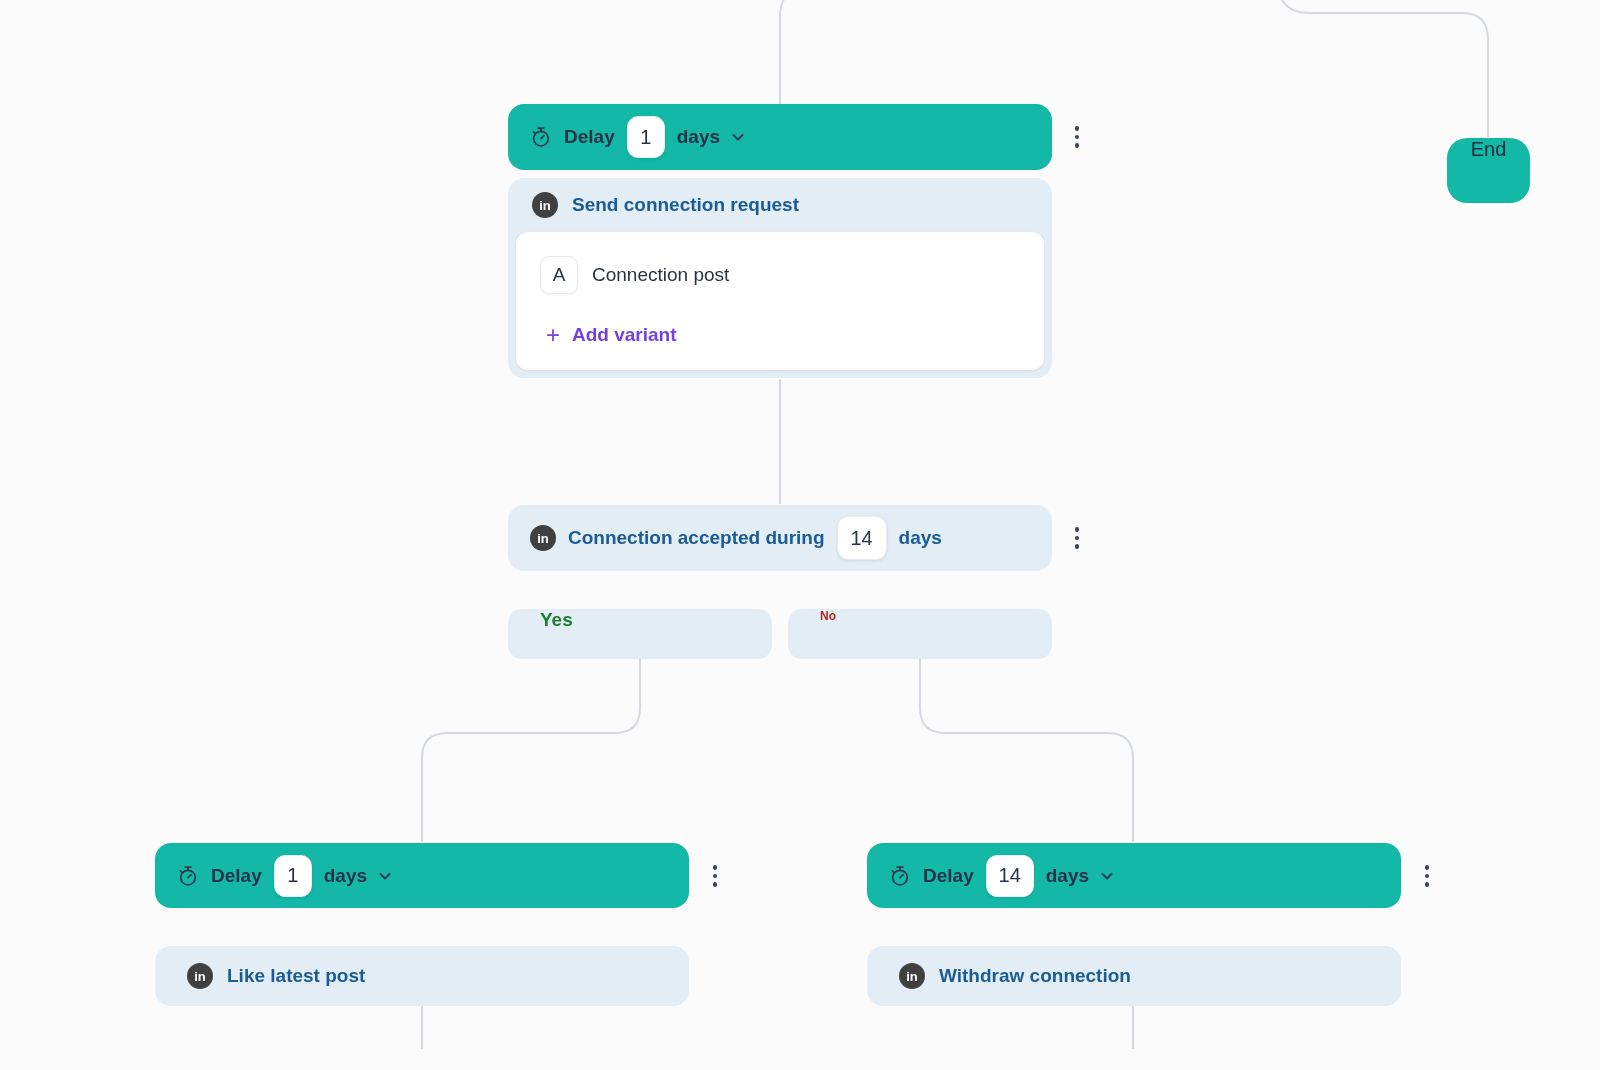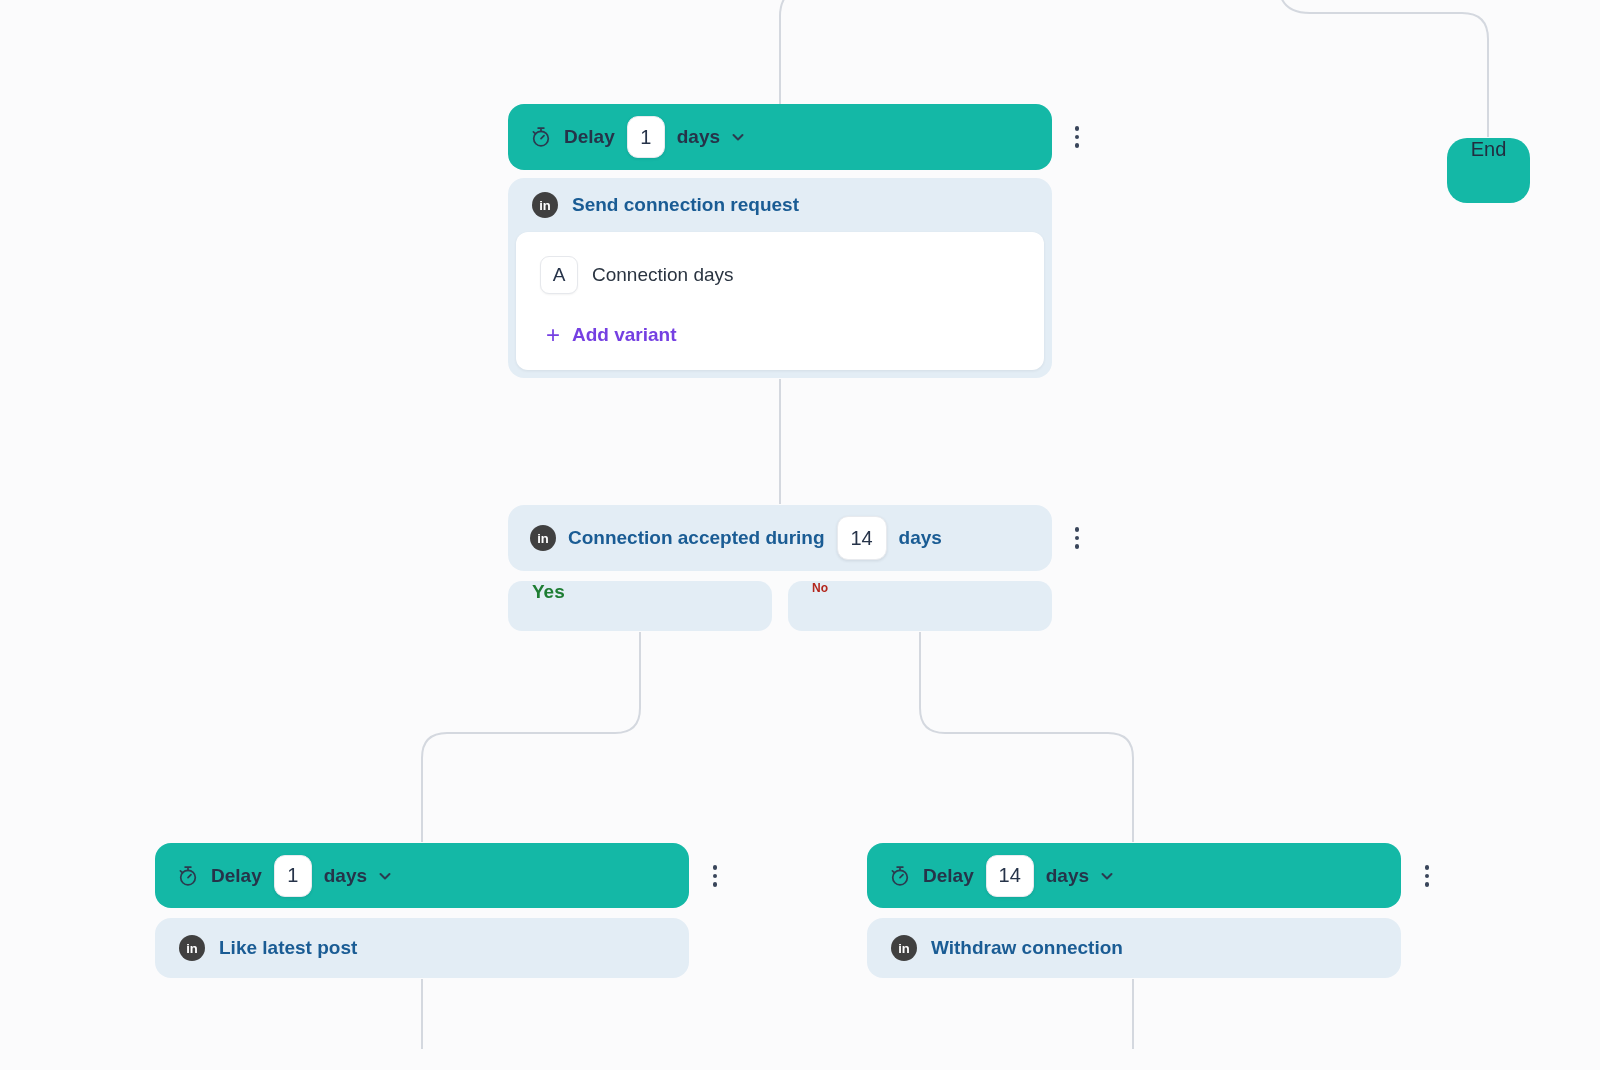--- a/index.html
+++ b/index.html
@@ -11,21 +11,21 @@
   }
   .connectors{position:absolute;left:0;top:0;width:1600px;height:1070px;}
   .connectors path{fill:none;stroke:#d4d8df;stroke-width:2;}
 
   .node{position:absolute;box-sizing:border-box;display:flex;}
   .gray{background:#14b8a6;border-radius:16px;}
   .blue{background:#e3edf5;border-radius:16px;}
 
   .row{display:flex;align-items:center;}
   .pl22{padding-left:22px;}
-  .pl24{padding-left:24px;}
+  .pl24{padding-left:32px;margin-top:28px;}
 
   .lbl-navy{color:#263349;font-size:19px;font-weight:700;}
   .lbl-blue{color:#1a5c94;font-size:19px;font-weight:700;}
   .lbl-end{color:#222e40;font-size:20px;font-weight:500;}
 
   .num-input{
     box-sizing:border-box;height:42px;border:1px solid #e8eaee;border-radius:11px;
     background:#ffffff;box-shadow:0 1px 3px rgba(20,30,50,.10);
     text-align:center;font-size:20px;font-weight:500;color:#263349;
     font-family:"Liberation Sans", sans-serif;outline:none;padding:0;
@@ -109,21 +109,21 @@
 </button>
 
 <div class="group-card">
   <div class="group-header">
     <span class="li-badge">in</span>
     <span class="lbl-blue">Send connection request</span>
   </div>
   <div class="inner-card">
     <div class="variant-row">
       <span class="a-badge">A</span>
-      <span class="variant-name">Connection days</span>
+      <span class="variant-name">Connection post</span>
     </div>
     <div class="add-variant">
       <span class="plus">+</span>
       <span class="txt">Add variant</span>
     </div>
   </div>
 </div>
 
 <div class="node gray" style="left:1447px;top:138px;width:83px;height:65px;border-radius:20px;justify-content:center;">
   <span class="lbl-end">End</span>

